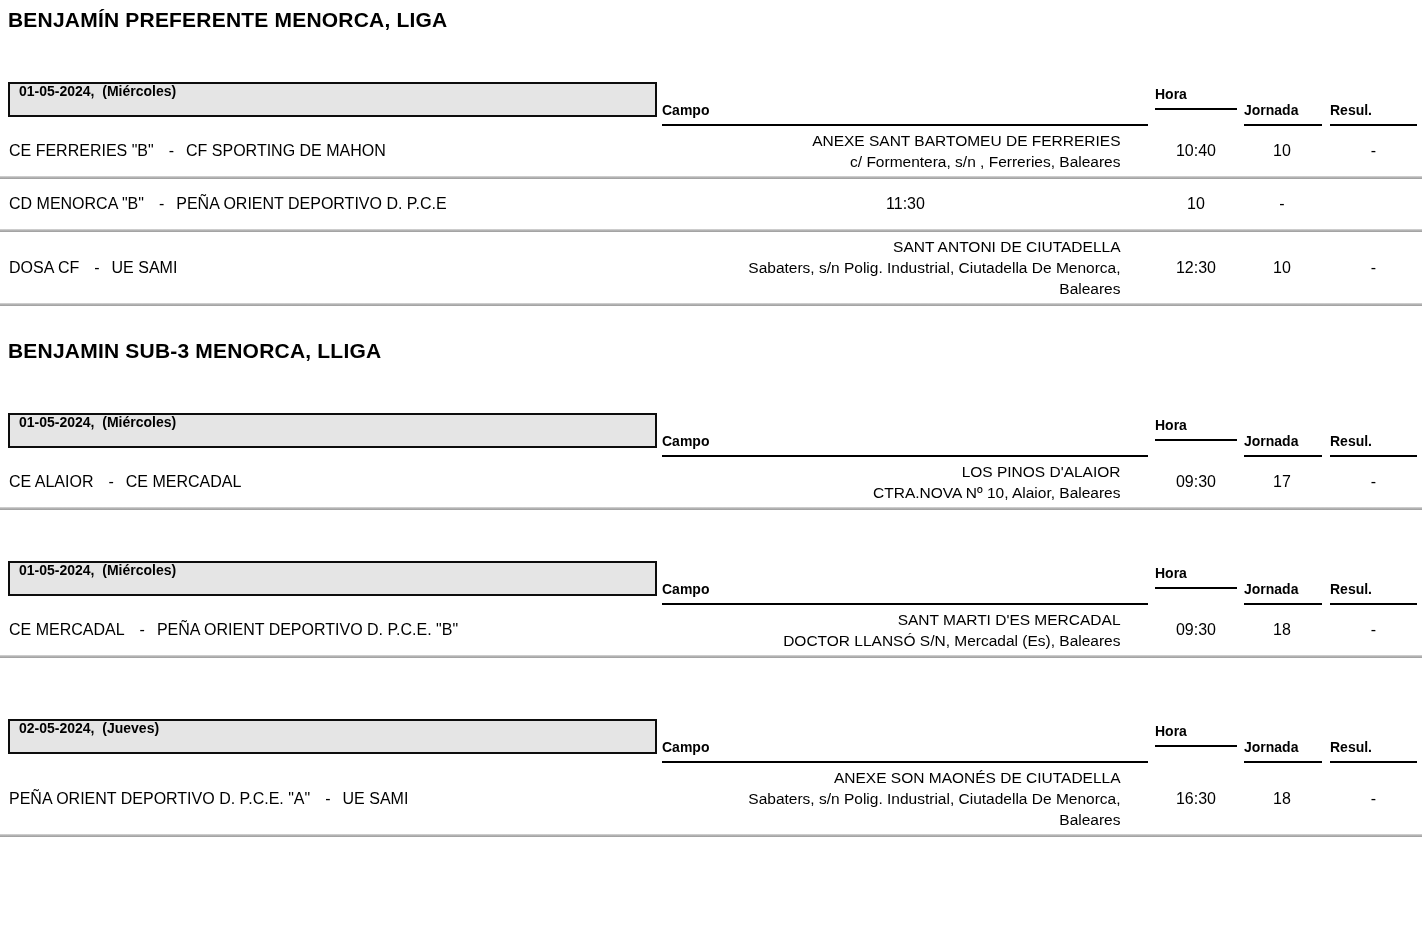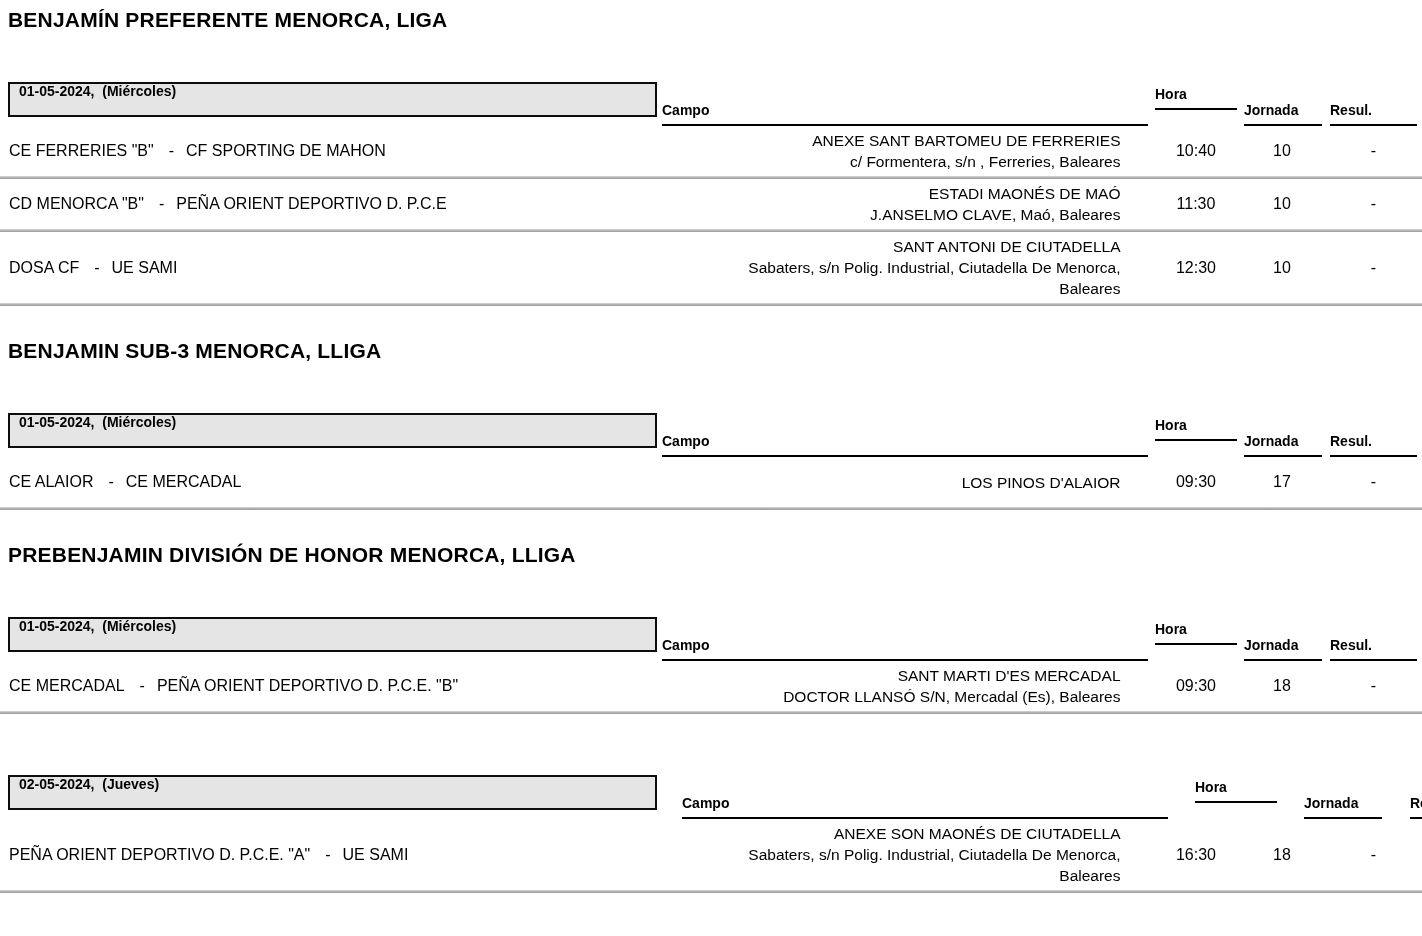--- a/index.html
+++ b/index.html
@@ -13,21 +13,21 @@
     font-size: 21px; font-weight: bold; letter-spacing: .2px;
     margin-left: 8px; margin-top: 34px; line-height: 22px;
   }
   .section:first-of-type .section-title { margin-top: 0; }
   .grid {
     display: grid;
     grid-template-columns: 649px 497px 84px 88px 95px;
     margin-left: 8px;
   }
   .grid-header { align-items: end; margin-top: 30px; }
-  .grid-header.block2 { margin-top: 40px; gap: 20px; }
+  .grid-header.block2 { margin-top: 40px; }
   .date-box {
     height: 35px; margin-bottom: 9px;
     background: #e5e5e5; border: 2px solid #0d0d0d;
     display: flex; align-items: center;
     padding-left: 9px; padding-bottom: 17px;
     font-size: 14px; font-weight: bold; white-space: pre;
   }
   .col-head {
     font-size: 14px; font-weight: bold; 
     padding: 9px 0 6px 0; border-bottom: 2px solid #000;
@@ -74,26 +74,20 @@
     <div class="num">10:40</div>
     <div class="num">10</div>
     <div class="num">-</div>
   </div>
   <div class="sep"></div>
 
   <div class="grid match-row">
     <div class="teams">
       <span>CD MENORCA "B"</span><span class="vs">-</span><span>PEÑA ORIENT DEPORTIVO D. P.C.E</span>
     </div>
-    <div class="campo">
-      <div class="campo-inner">
-        <div>ESTADI MAONÉS DE MAÓ</div>
-        <div>J.ANSELMO CLAVE, Maó, Baleares</div>
-      </div>
-    </div>
     <div class="num">11:30</div>
     <div class="num">10</div>
     <div class="num">-</div>
   </div>
   <div class="sep"></div>
 
   <div class="grid match-row">
     <div class="teams">
       <span>DOSA CF</span><span class="vs">-</span><span>UE SAMI</span>
     </div>
@@ -121,31 +115,31 @@
     <div class="col-head res-h">Resul.</div>
   </div>
 
   <div class="grid match-row">
     <div class="teams">
       <span>CE ALAIOR</span><span class="vs">-</span><span>CE MERCADAL</span>
     </div>
     <div class="campo">
       <div class="campo-inner">
         <div>LOS PINOS D'ALAIOR</div>
+        <div>CTRA.NOVA Nº 10, Alaior, Baleares</div>
       </div>
     </div>
     <div class="num">09:30</div>
     <div class="num">17</div>
     <div class="num">-</div>
   </div>
   <div class="sep"></div>
 </div>
 
 <div class="section">
-  <div class="section-title">PREBENJAMIN DIVISIÓN DE HONOR MENORCA, LLIGA</div>
 
   <div class="grid grid-header">
     <div class="date-box">01-05-2024,  (Miércoles)</div>
     <div class="col-head campo-h">Campo</div>
     <div class="col-head hora-h">Hora</div>
     <div class="col-head jor-h">Jornada</div>
     <div class="col-head res-h">Resul.</div>
   </div>
 
   <div class="grid match-row">

